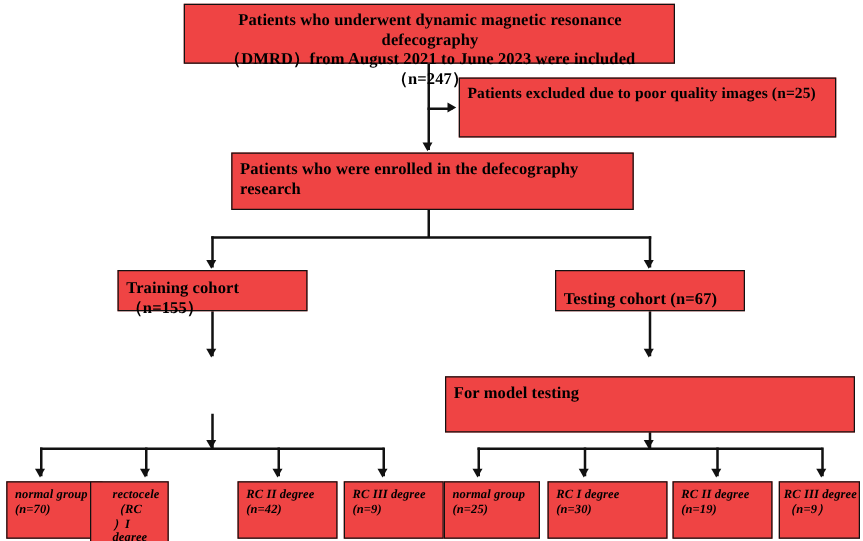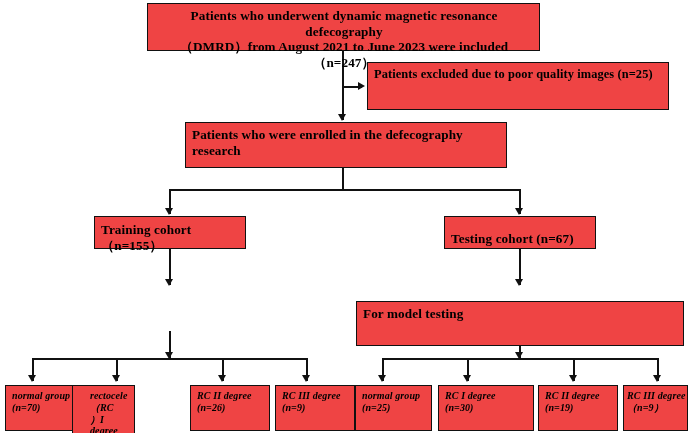--- a/index.html
+++ b/index.html
@@ -152,21 +152,21 @@
   </div>
 
   <div class="box f10" style="left:72px; top:385px; width:63px; height:58px; padding-left:17px; padding-right:2px;">
     <div>rectocele（RC</div>
     <div>）I degree（n</div>
 
   </div>
 
   <div class="box f10" style="left:190px; top:385px; width:80px; height:46px;">
     <div>RC II degree</div>
-    <div>(n=26)</div>
+    <div>(n=42)</div>
   </div>
 
   <div class="box f10" style="left:275px; top:385px; width:80px; height:46px;">
     <div>RC III degree</div>
     <div>(n=9)</div>
   </div>
 
   <div class="box f10" style="left:355px; top:385px; width:77px; height:46px;">
     <div>normal group</div>
     <div>(n=25)</div>

